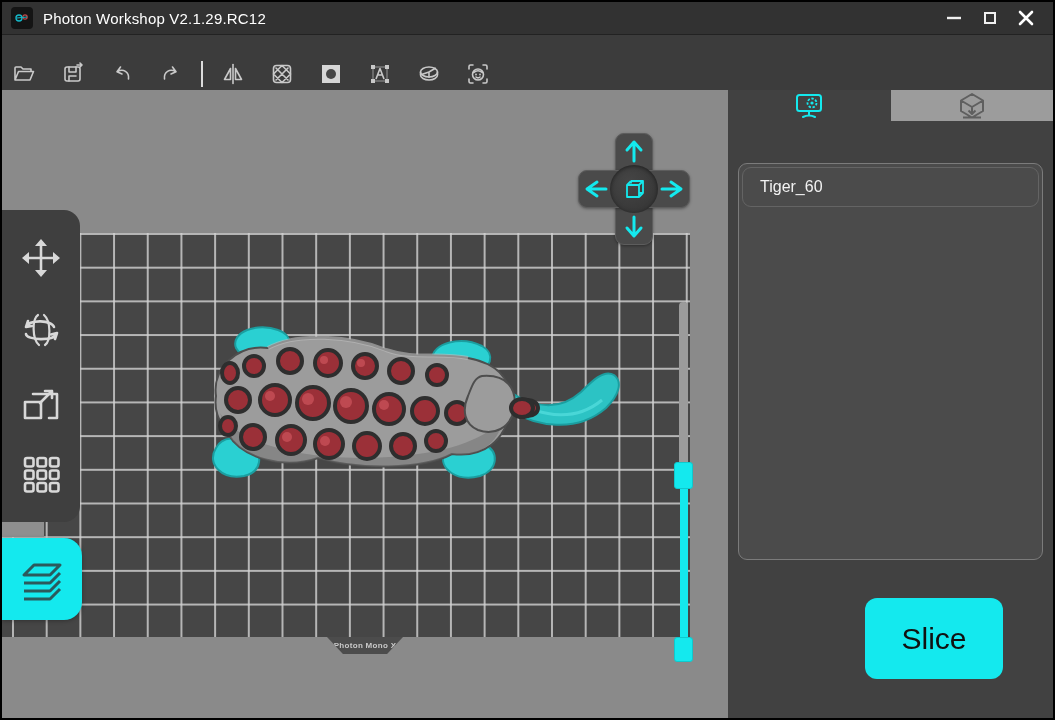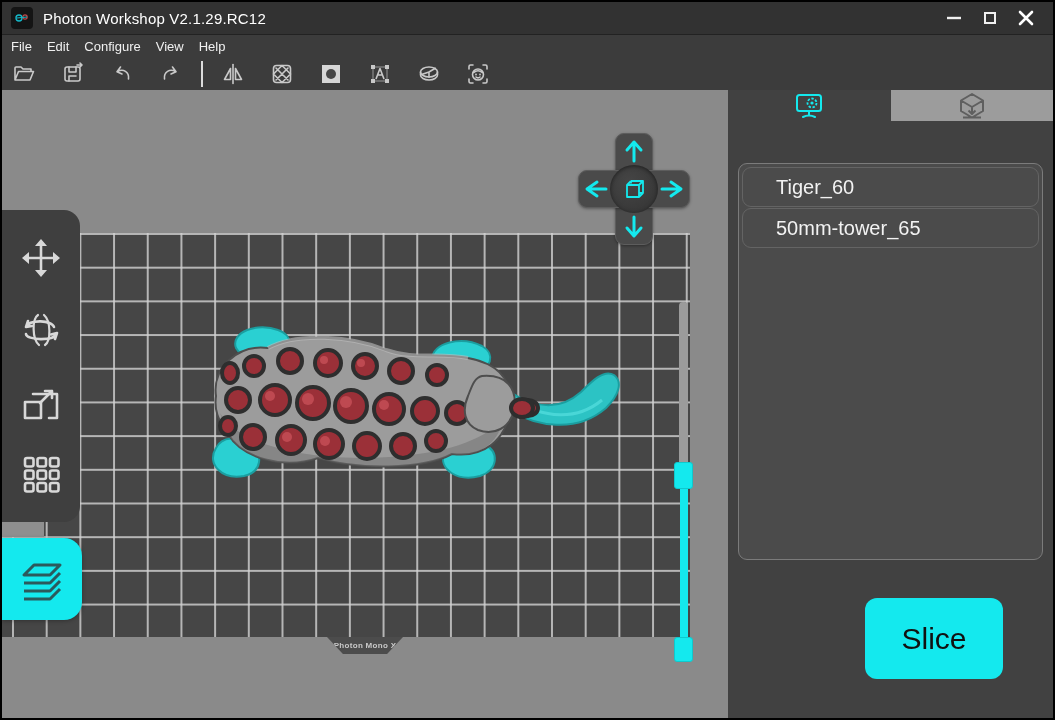--- a/index.html
+++ b/index.html
@@ -70,21 +70,21 @@
   .tab { width:50%; height:31px; display:flex; align-items:center; justify-content:center; }
   .tab.inactive { background:#9c9c9c; }
   .list-header { position:absolute; left:0; top:42px; right:0; height:26px; display:flex; align-items:center; padding:0 11px; }
   .doc-icon { width:22px; height:26px; }
   .list-title { color:#ffffff; font-size:15px; margin-left:8px; }
   .selectall-label { color:#ffffff; font-size:14px; margin-left:auto; }
   .checkbox { width:19px; height:19px; border:2px solid #f2f2f2; border-radius:2px; margin-left:8px; background:transparent; }
   .trash-btn { width:61px; height:25px; background:#14e9ee; border-radius:6px; margin-left:8px; display:flex; align-items:center; justify-content:center; }
 
   .model-list { position:absolute; left:10px; top:73px; width:305px; height:397px; border:1px solid #7b7b7b; border-radius:9px; background:#4b4b4b; padding:2px; overflow:hidden; }
-  .list-item { height:40px; display:flex; align-items:center; padding-left:33px; color:#f2f2f2; font-size:20px; border:1px solid #646464; border-radius:9px; margin:1px; }
+  .list-item { height:40px; display:flex; align-items:center; padding-left:17px; color:#f2f2f2; font-size:16px; border:1px solid #646464; border-radius:9px; margin:1px; }
   .list-item.selected { background:#14e9ee; color:#111; border-color:#14e9ee; }
 
   .settings-btn { position:absolute; left:51px; top:510px; width:80px; height:78px; background:#14e9ee; border-radius:12px; display:flex; align-items:center; justify-content:center; color:#111; font-size:15px; }
   .slice-btn { position:absolute; left:137px; top:508px; width:138px; height:81px; background:#14e9ee; border-radius:12px; display:flex; align-items:center; justify-content:center; color:#111; font-size:30px; }
 </style>
 </head>
 <body>
 
 <div class="window">
   <div class="frame">
@@ -110,27 +110,20 @@
             </svg>
         </div>
         <div class="win-btn">
           <svg width="20" height="20" viewBox="0 0 20 20">
               <path d="M4 4 L16 16 M16 4 L4 16" stroke="#ffffff" stroke-width="2.6" stroke-linecap="round"></path>
             </svg>
         </div>
       </div>
     </div>
 
-    <div class="menubar">
-        <div class="menu-item">File</div>
-        <div class="menu-item">Edit</div>
-        <div class="menu-item">Configure</div>
-        <div class="menu-item">View</div>
-        <div class="menu-item">Help</div>
-      </div>
 
     <div class="toolbar">
         <div class="tb-btn">
           <svg width="24" height="24" viewBox="0 0 24 24">
             <path d="M3 18 V6 Q3 5 4 5 H9 L11 7 H19 V9.5 M3 18 L6.5 9.5 H21.5 L18 18 Z" fill="none" stroke="#c9c9c9" stroke-width="1.6" stroke-linecap="round" stroke-linejoin="round"></path>
           </svg>
         </div>
         <div class="tb-btn">
           <svg width="24" height="24" viewBox="0 0 24 24">
             <rect x="4" y="5" width="15" height="14" rx="2" fill="none" stroke="#c9c9c9" stroke-width="1.6" stroke-linecap="round" stroke-linejoin="round"></rect>
@@ -359,21 +352,20 @@
         <div class="tab inactive">
           <svg width="30" height="28" viewBox="0 0 30 28">
             <path d="M15 2 L26 8.5 L15 15 L4 8.5 Z M4 8.5 V19 L15 25.5 L26 19 V8.5 M15 15 V22 M11.5 18.5 L15 22 L18.5 18.5 M6 25.5 H24" fill="none" stroke="#5f5f5f" stroke-width="2" stroke-linejoin="round"></path>
           </svg>
         </div>
       </div>
 
 
       <div class="model-list">
           <div class="list-item">Tiger_60</div>
-          <div class="list-item">50mm-tower_65</div>
         </div>
 
       <div class="slice-btn">
         <span>Slice</span>
       </div>
     </div>
 
   </div>
 </div>
 

